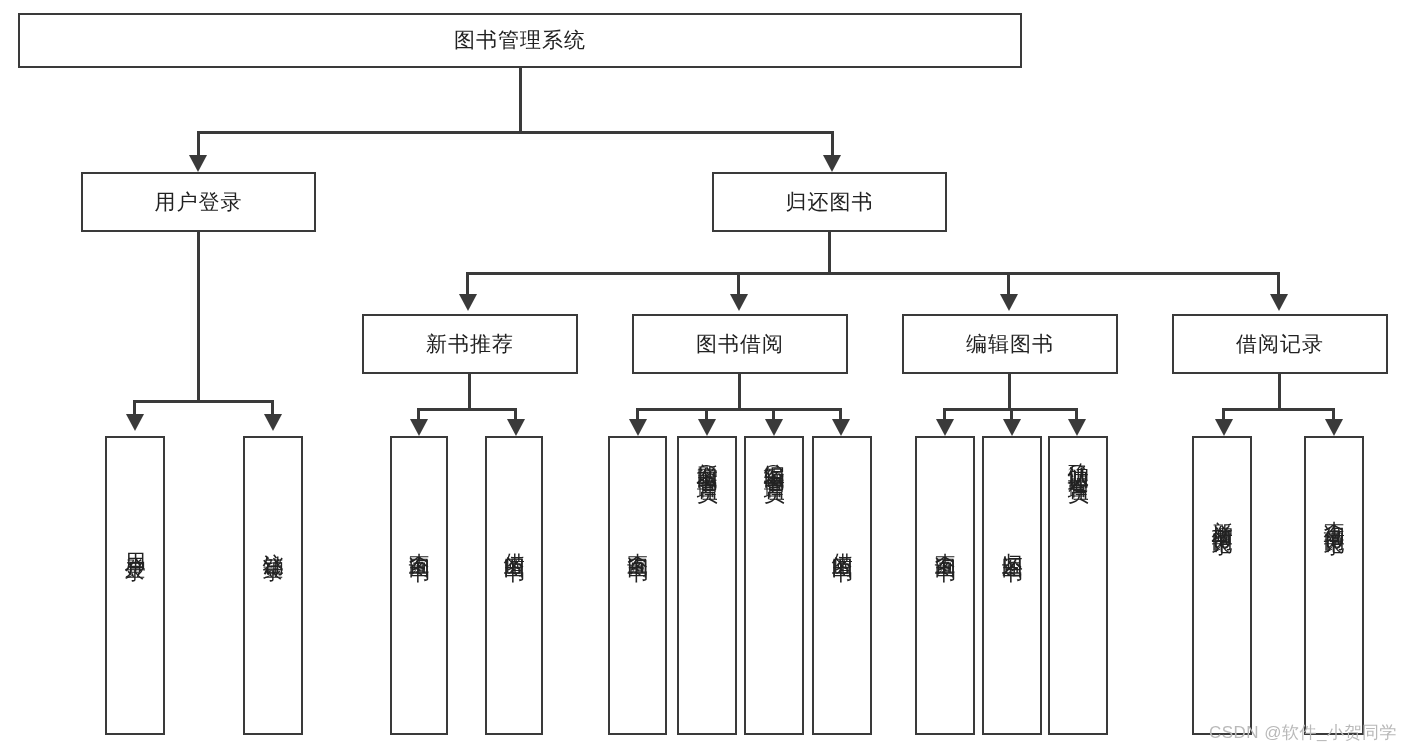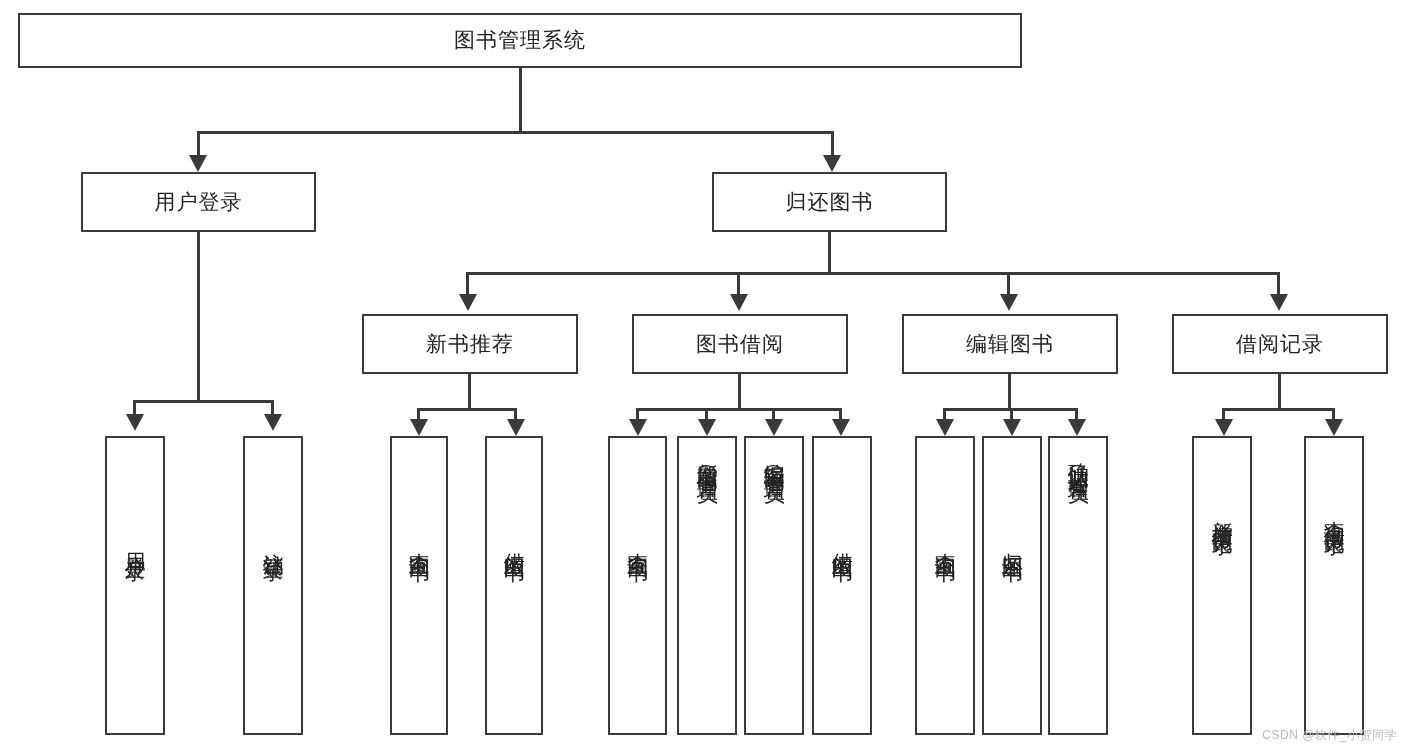--- a/index.html
+++ b/index.html
@@ -72,21 +72,21 @@
     border-left: 9px solid transparent;
     border-right: 9px solid transparent;
     border-top: 17px solid #3a3a3a;
     z-index: 2;
   }
   
   #watermark {
     position: absolute;
     right: 8px;
     bottom: 3px;
-    font-size: 12px;
+    font-size: 17px;
     color: #b9b9b9;
     letter-spacing: 0.5px;
     z-index: 5;
     white-space: nowrap;
     font-family: "Liberation Sans", "DejaVu Sans", sans-serif;
   }
 </style>
 </head>
 <body>
 

